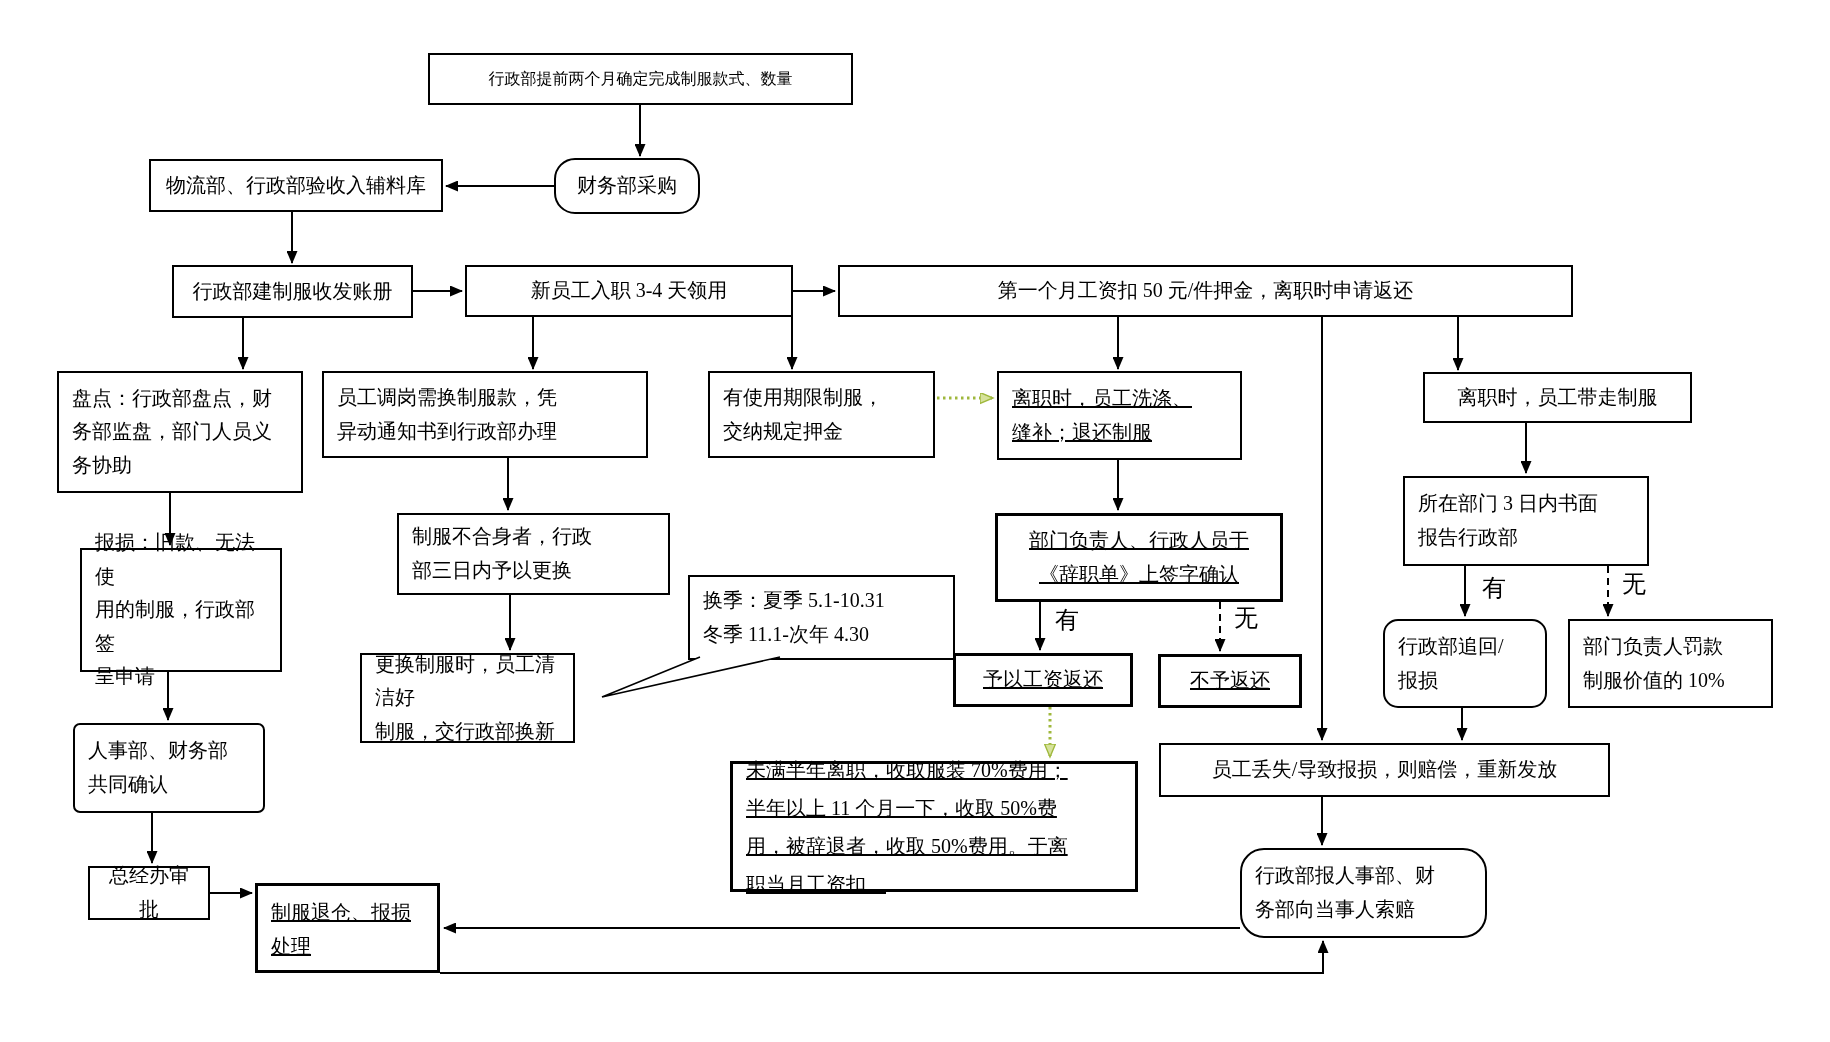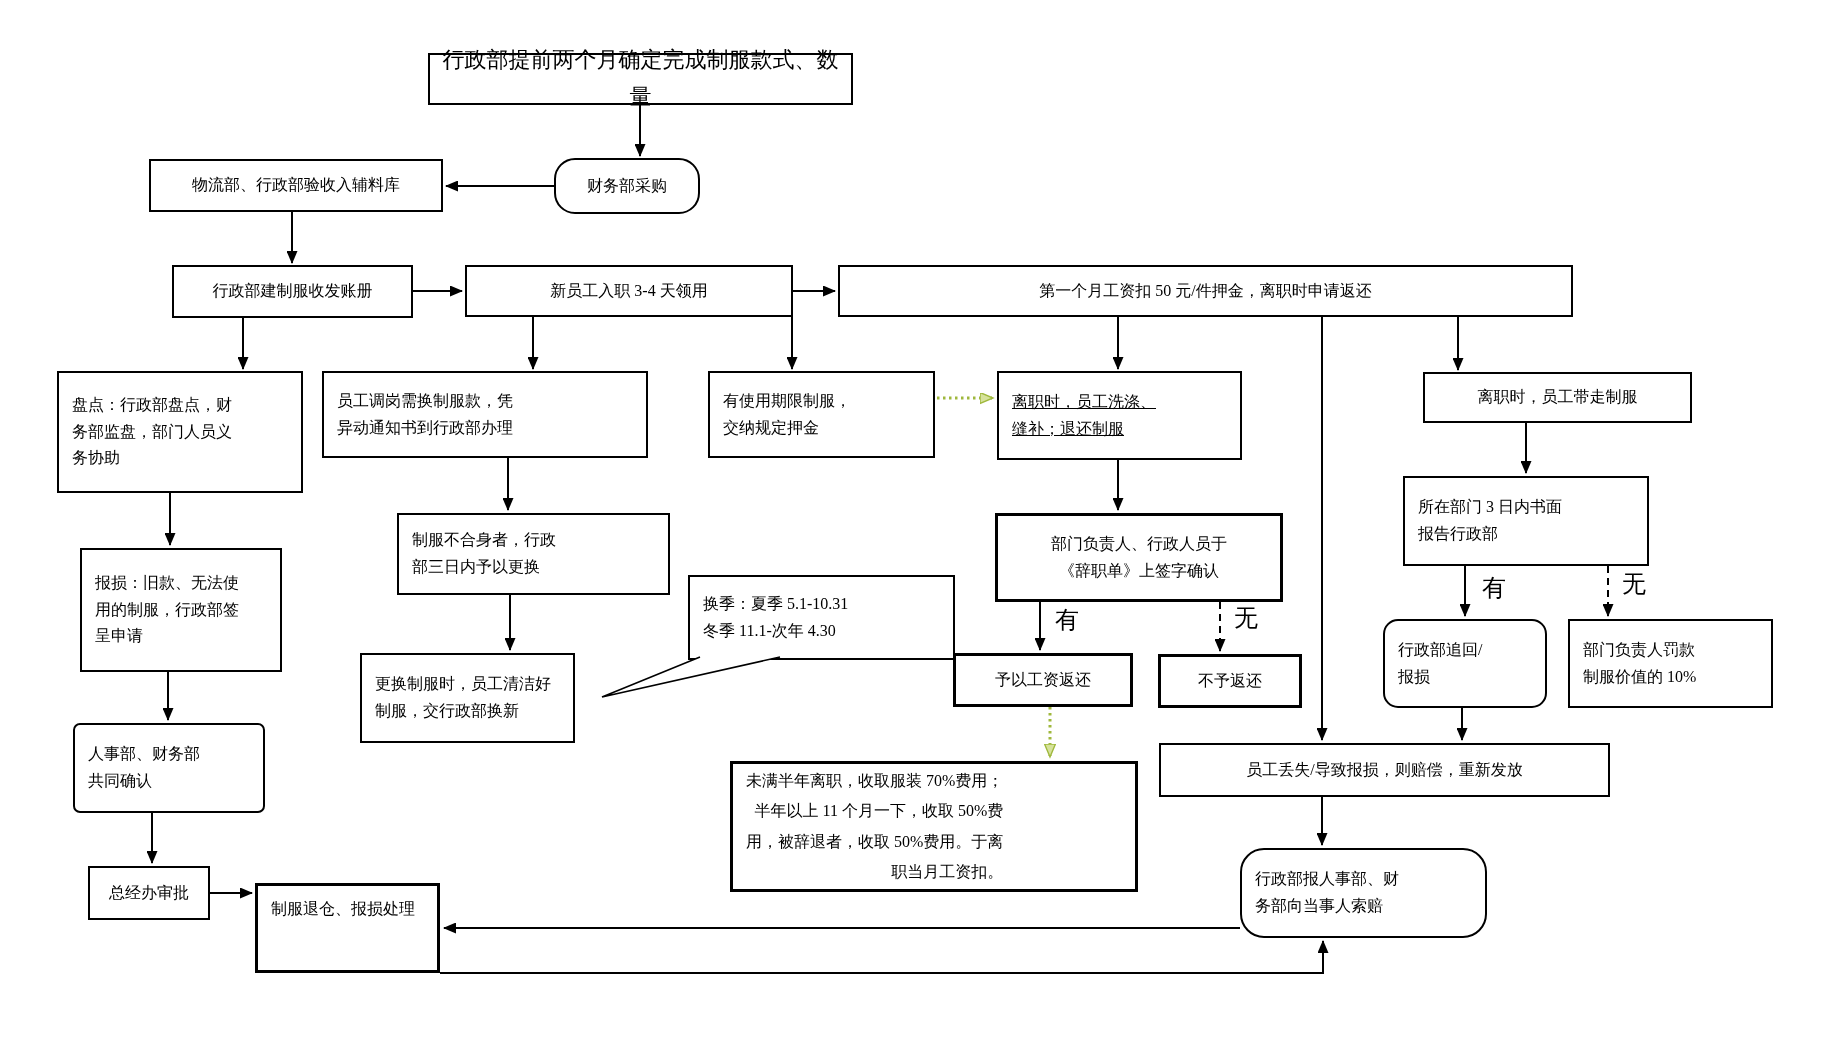--- a/index.html
+++ b/index.html
@@ -12,28 +12,28 @@
   html,body{margin:0;padding:0;background:var(--bg);}
   #canvas{
     position:relative;width:1830px;height:1042px;background:var(--bg);
     font-family:"Liberation Serif","DejaVu Serif",serif;
     color:#000;
   }
   .node{
     position:absolute;box-sizing:border-box;background:#fff;
     border:2px solid var(--box-border);
     display:flex;align-items:center;
-    font-size:16px;line-height:1.68;white-space:pre-line;
+    font-size:20px;line-height:1.68;white-space:pre-line;
     padding:2px 10px;z-index:2;
   }
   .c{justify-content:center;text-align:center;}
   .l{justify-content:flex-start;text-align:left;padding-left:13px;padding-right:8px;}
   .top{align-items:flex-start;padding-top:10px;}
-  .b3{border-width:3px;}
-  .title{font-size:22px;}
+  .b3{border-width:3px;text-decoration:underline;}
+  .title{font-size:16px;}
   .lbl{
     position:absolute;font-size:24px;z-index:3;background:transparent;
     font-family:"Liberation Serif","DejaVu Serif",serif;
   }
   svg#wires{position:absolute;left:0;top:0;z-index:4;pointer-events:none;}
   .edge{stroke:var(--line-color);stroke-width:2;fill:none;}
   .edge-dash{stroke:var(--line-color);stroke-width:2;fill:none;stroke-dasharray:7 5;}
   .edge-green{stroke:var(--green-color);stroke-width:3;fill:none;stroke-dasharray:2.5 3.5;}
   .tail{fill:#ffffff;stroke:var(--box-border);stroke-width:1.6;}
 </style>
@@ -72,21 +72,21 @@
   <div class="node l" style="left:360px;top:653px;width:215px;height:90px;">更换制服时，员工清洁好
 制服，交行政部换新</div>
   <div class="node c b3" style="left:953px;top:653px;width:180px;height:54px;">予以工资返还</div>
   <div class="node c b3" style="left:1158px;top:654px;width:144px;height:54px;">不予返还</div>
   <div class="node l" style="left:1383px;top:619px;width:164px;height:89px;border-radius:15px;">行政部追回/
 报损</div>
   <div class="node l" style="left:1568px;top:619px;width:205px;height:89px;">部门负责人罚款
 制服价值的 10%</div>
   <div class="node l" style="left:73px;top:723px;width:192px;height:90px;border-radius:7px;">人事部、财务部
 共同确认</div>
-  <div class="node l b3" style="left:730px;top:761px;width:408px;height:131px;line-height:1.9;text-align:right;">未满半年离职，收取服装 70%费用；
+  <div class="node l b3" style="left:730px;top:761px;width:408px;height:131px;line-height:1.9;">未满半年离职，收取服装 70%费用；
 半年以上 11 个月一下，收取 50%费
 用，被辞退者，收取 50%费用。于离
 职当月工资扣。</div>
   <div class="node c" style="left:1159px;top:743px;width:451px;height:54px;">员工丢失/导致报损，则赔偿，重新发放</div>
   <div class="node c" style="left:88px;top:866px;width:122px;height:54px;">总经办审批</div>
   <div class="node l top b3" style="left:255px;top:883px;width:185px;height:90px;">制服退仓、报损处理</div>
   <div class="node l" style="left:1240px;top:848px;width:247px;height:90px;border-radius:24px;">行政部报人事部、财
 务部向当事人索赔</div>
 
   <div class="lbl" style="left:1055px;top:604px;">有</div>

